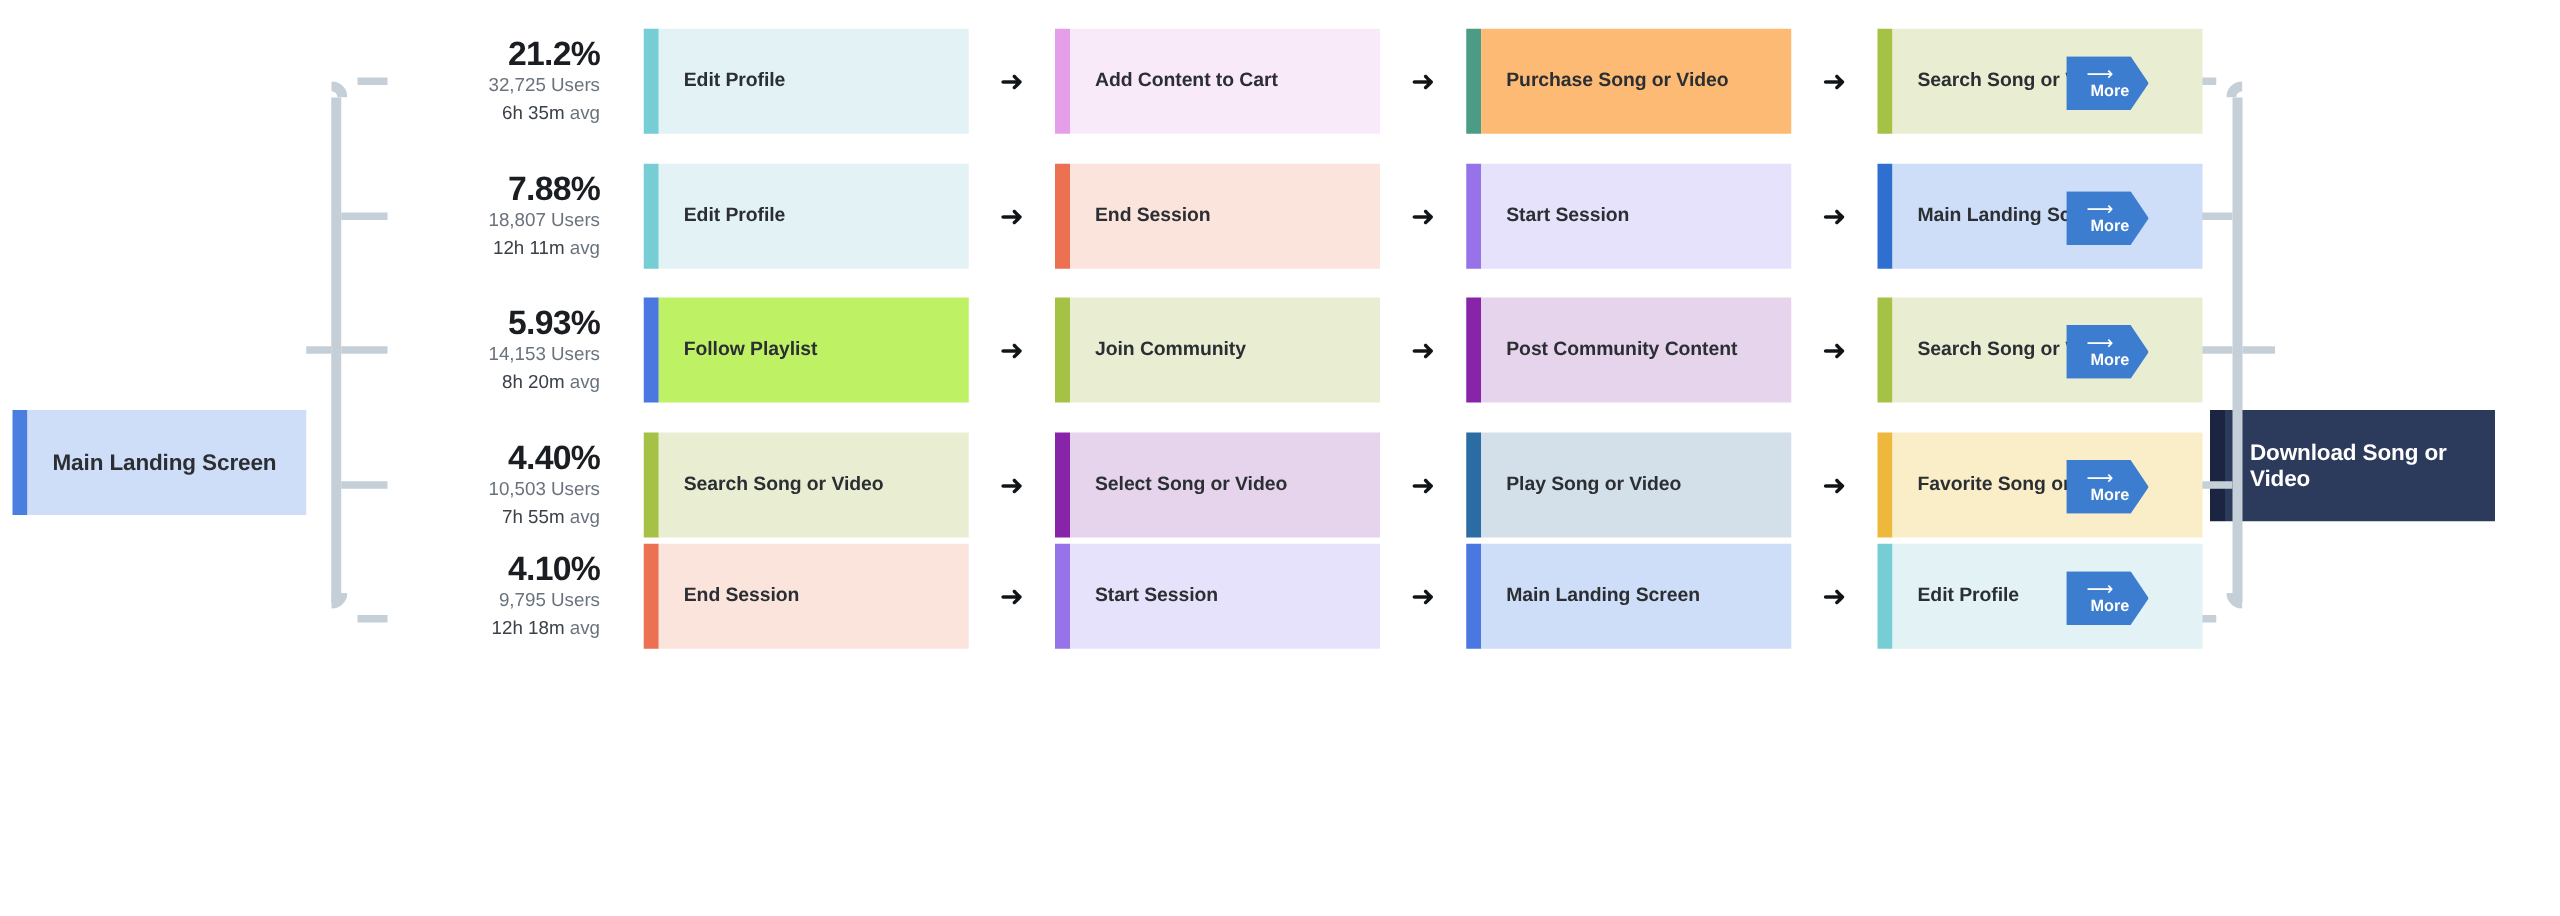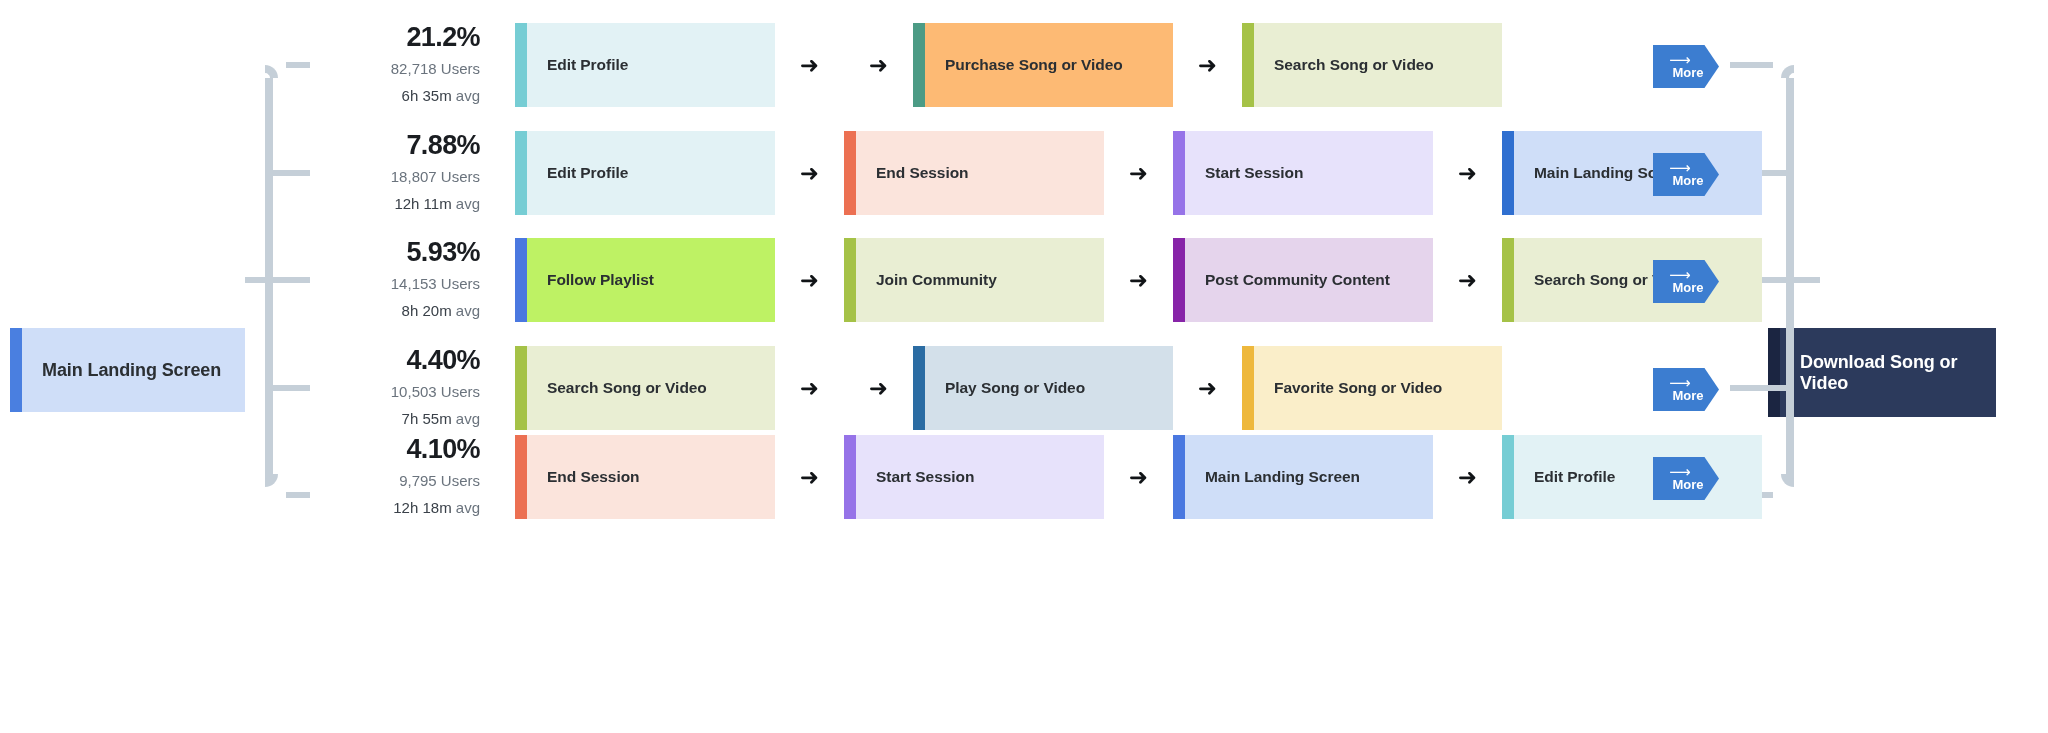--- a/index.html
+++ b/index.html
@@ -61,21 +61,21 @@
 
   .stats {
     position: absolute;
     left: 300px;
     top: 0;
     width: 180px;
     height: 84px;
     text-align: right;
     display: flex;
     flex-direction: column;
-    justify-content: space-between;
+    justify-content: center;
     align-items: flex-end;
   }
   .stat-pct {
     font-size: 27px;
     font-weight: 700;
     color: #1a1d21;
     line-height: 1.08;
     letter-spacing: -0.6px;
   }
   .stat-users {
@@ -179,29 +179,33 @@
       <div style="position: absolute; left: 1730px; top: 277px; width: 56px; height: 6px; background: rgb(197, 207, 216);"></div>
       <div style="position: absolute; left: 1730px; top: 385px; width: 56px; height: 6px; background: rgb(197, 207, 216);"></div>
       <div style="position: absolute; left: 1730px; top: 492px; width: 43px; height: 6px; background: rgb(197, 207, 216);"></div>
       <div style="position: absolute; left: 1794px; top: 277px; width: 26px; height: 6px; background: rgb(197, 207, 216);"></div>
     </div>
 
   <div id="rows">
       <div class="row" style="top: 23px;">
         <div class="stats">
           <div class="stat-pct">21.2%</div>
-          <div class="stat-users">82,718 Users</div>
+          <div class="stat-users">32,725 Users</div>
           <div class="stat-time"><b>6h 35m</b> avg</div>
         </div>
         <div class="flow">
           <div class="step">
             <div class="accent" style="background: rgb(118, 205, 212);"></div>
             <div class="node-body" style="background: rgb(226, 242, 245);">Edit Profile</div>
           </div>
           <div class="arrow">➜</div>
+          <div class="step">
+            <div class="accent" style="background: rgb(229, 159, 232);"></div>
+            <div class="node-body" style="background: rgb(249, 234, 250);">Add Content to Cart</div>
+          </div>
           <div class="arrow">➜</div>
           <div class="step">
             <div class="accent" style="background: rgb(76, 155, 133);"></div>
             <div class="node-body" style="background: #fdba74;">Purchase Song or Video</div>
           </div>
           <div class="arrow">➜</div>
           <div class="step">
             <div class="accent" style="background: rgb(165, 194, 71);"></div>
             <div class="node-body" style="background: rgb(233, 238, 211);">Search Song or Video</div>
           </div>
@@ -280,20 +284,24 @@
           <div class="stat-pct">4.40%</div>
           <div class="stat-users">10,503 Users</div>
           <div class="stat-time"><b>7h 55m</b> avg</div>
         </div>
         <div class="flow">
           <div class="step">
             <div class="accent" style="background: rgb(165, 194, 71);"></div>
             <div class="node-body" style="background: rgb(233, 238, 211);">Search Song or Video</div>
           </div>
           <div class="arrow">➜</div>
+          <div class="step">
+            <div class="accent" style="background: rgb(135, 36, 168);"></div>
+            <div class="node-body" style="background: rgb(229, 212, 236);">Select Song or Video</div>
+          </div>
           <div class="arrow">➜</div>
           <div class="step">
             <div class="accent" style="background: rgb(43, 108, 163);"></div>
             <div class="node-body" style="background: rgb(211, 224, 234);">Play Song or Video</div>
           </div>
           <div class="arrow">➜</div>
           <div class="step">
             <div class="accent" style="background: rgb(238, 184, 60);"></div>
             <div class="node-body" style="background: rgb(250, 238, 201);">Favorite Song or Video</div>
           </div>

